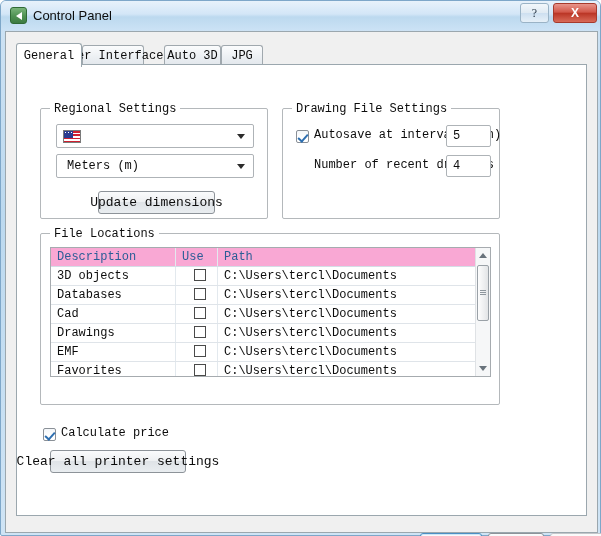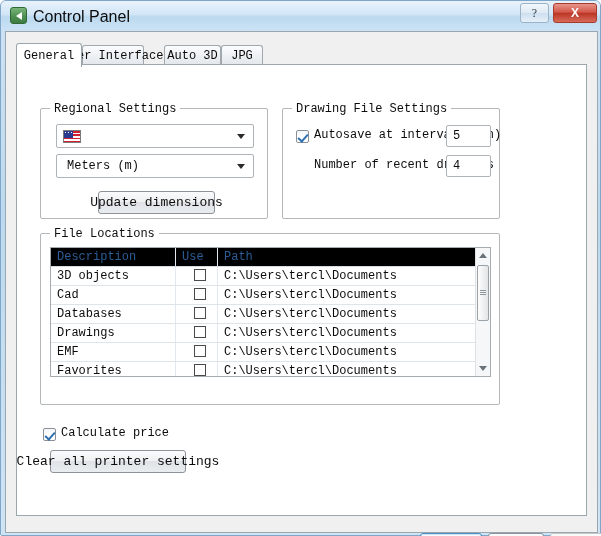--- a/index.html
+++ b/index.html
@@ -52,21 +52,21 @@
     position: absolute;
     left: 5px; top: 4px;
     width: 0; height: 0;
     border-top: 4px solid transparent;
     border-bottom: 4px solid transparent;
     border-right: 6px solid #ffffff;
   }
   .title-text {
     position: absolute;
     left: 32px; top: 7px;
-    font-size: 16px;
+    font-size: 13px;
     color: #0c0c0c;
     white-space: nowrap;
   }
   .win-btn {
     position: absolute;
     top: 2px;
     height: 20px;
     box-sizing: border-box;
     border: 1px solid #9ab3c6;
     border-radius: 3px;
@@ -323,21 +323,21 @@
   .tbl {
     position: absolute;
     left: 0; top: 0;
     width: 426px;
     border-collapse: collapse;
     table-layout: fixed;
     font-size: 12px;
   }
   .tbl th {
     height: 18px;
-    background: #000000;
+    background: #f9a8d4;
     color: #2b5d96;
     font-weight: normal;
     text-align: left;
     padding: 0 0 0 6px;
     border-bottom: 1px solid #d4dde6;
     border-right: 1px solid #e3e9ee;
     white-space: nowrap;
   }
   .tbl td {
     height: 18px;
@@ -473,26 +473,26 @@
               <th class="col-path">Path</th>
             </tr>
           </thead>
           <tbody>
             <tr>
               <td class="col-desc">3D objects</td>
               <td class="col-use td-use"><span class="cbox table-box"></span></td>
               <td class="col-path">C:\Users\tercl\Documents</td>
             </tr>
             <tr>
-              <td class="col-desc">Cad</td>
+              <td class="col-desc">Databases</td>
               <td class="col-use td-use"><span class="cbox table-box"></span></td>
               <td class="col-path">C:\Users\tercl\Documents</td>
             </tr>
             <tr>
-              <td class="col-desc">Databases</td>
+              <td class="col-desc">Cad</td>
               <td class="col-use td-use"><span class="cbox table-box"></span></td>
               <td class="col-path">C:\Users\tercl\Documents</td>
             </tr>
             <tr>
               <td class="col-desc">Drawings</td>
               <td class="col-use td-use"><span class="cbox table-box"></span></td>
               <td class="col-path">C:\Users\tercl\Documents</td>
             </tr>
             <tr>
               <td class="col-desc">EMF</td>

